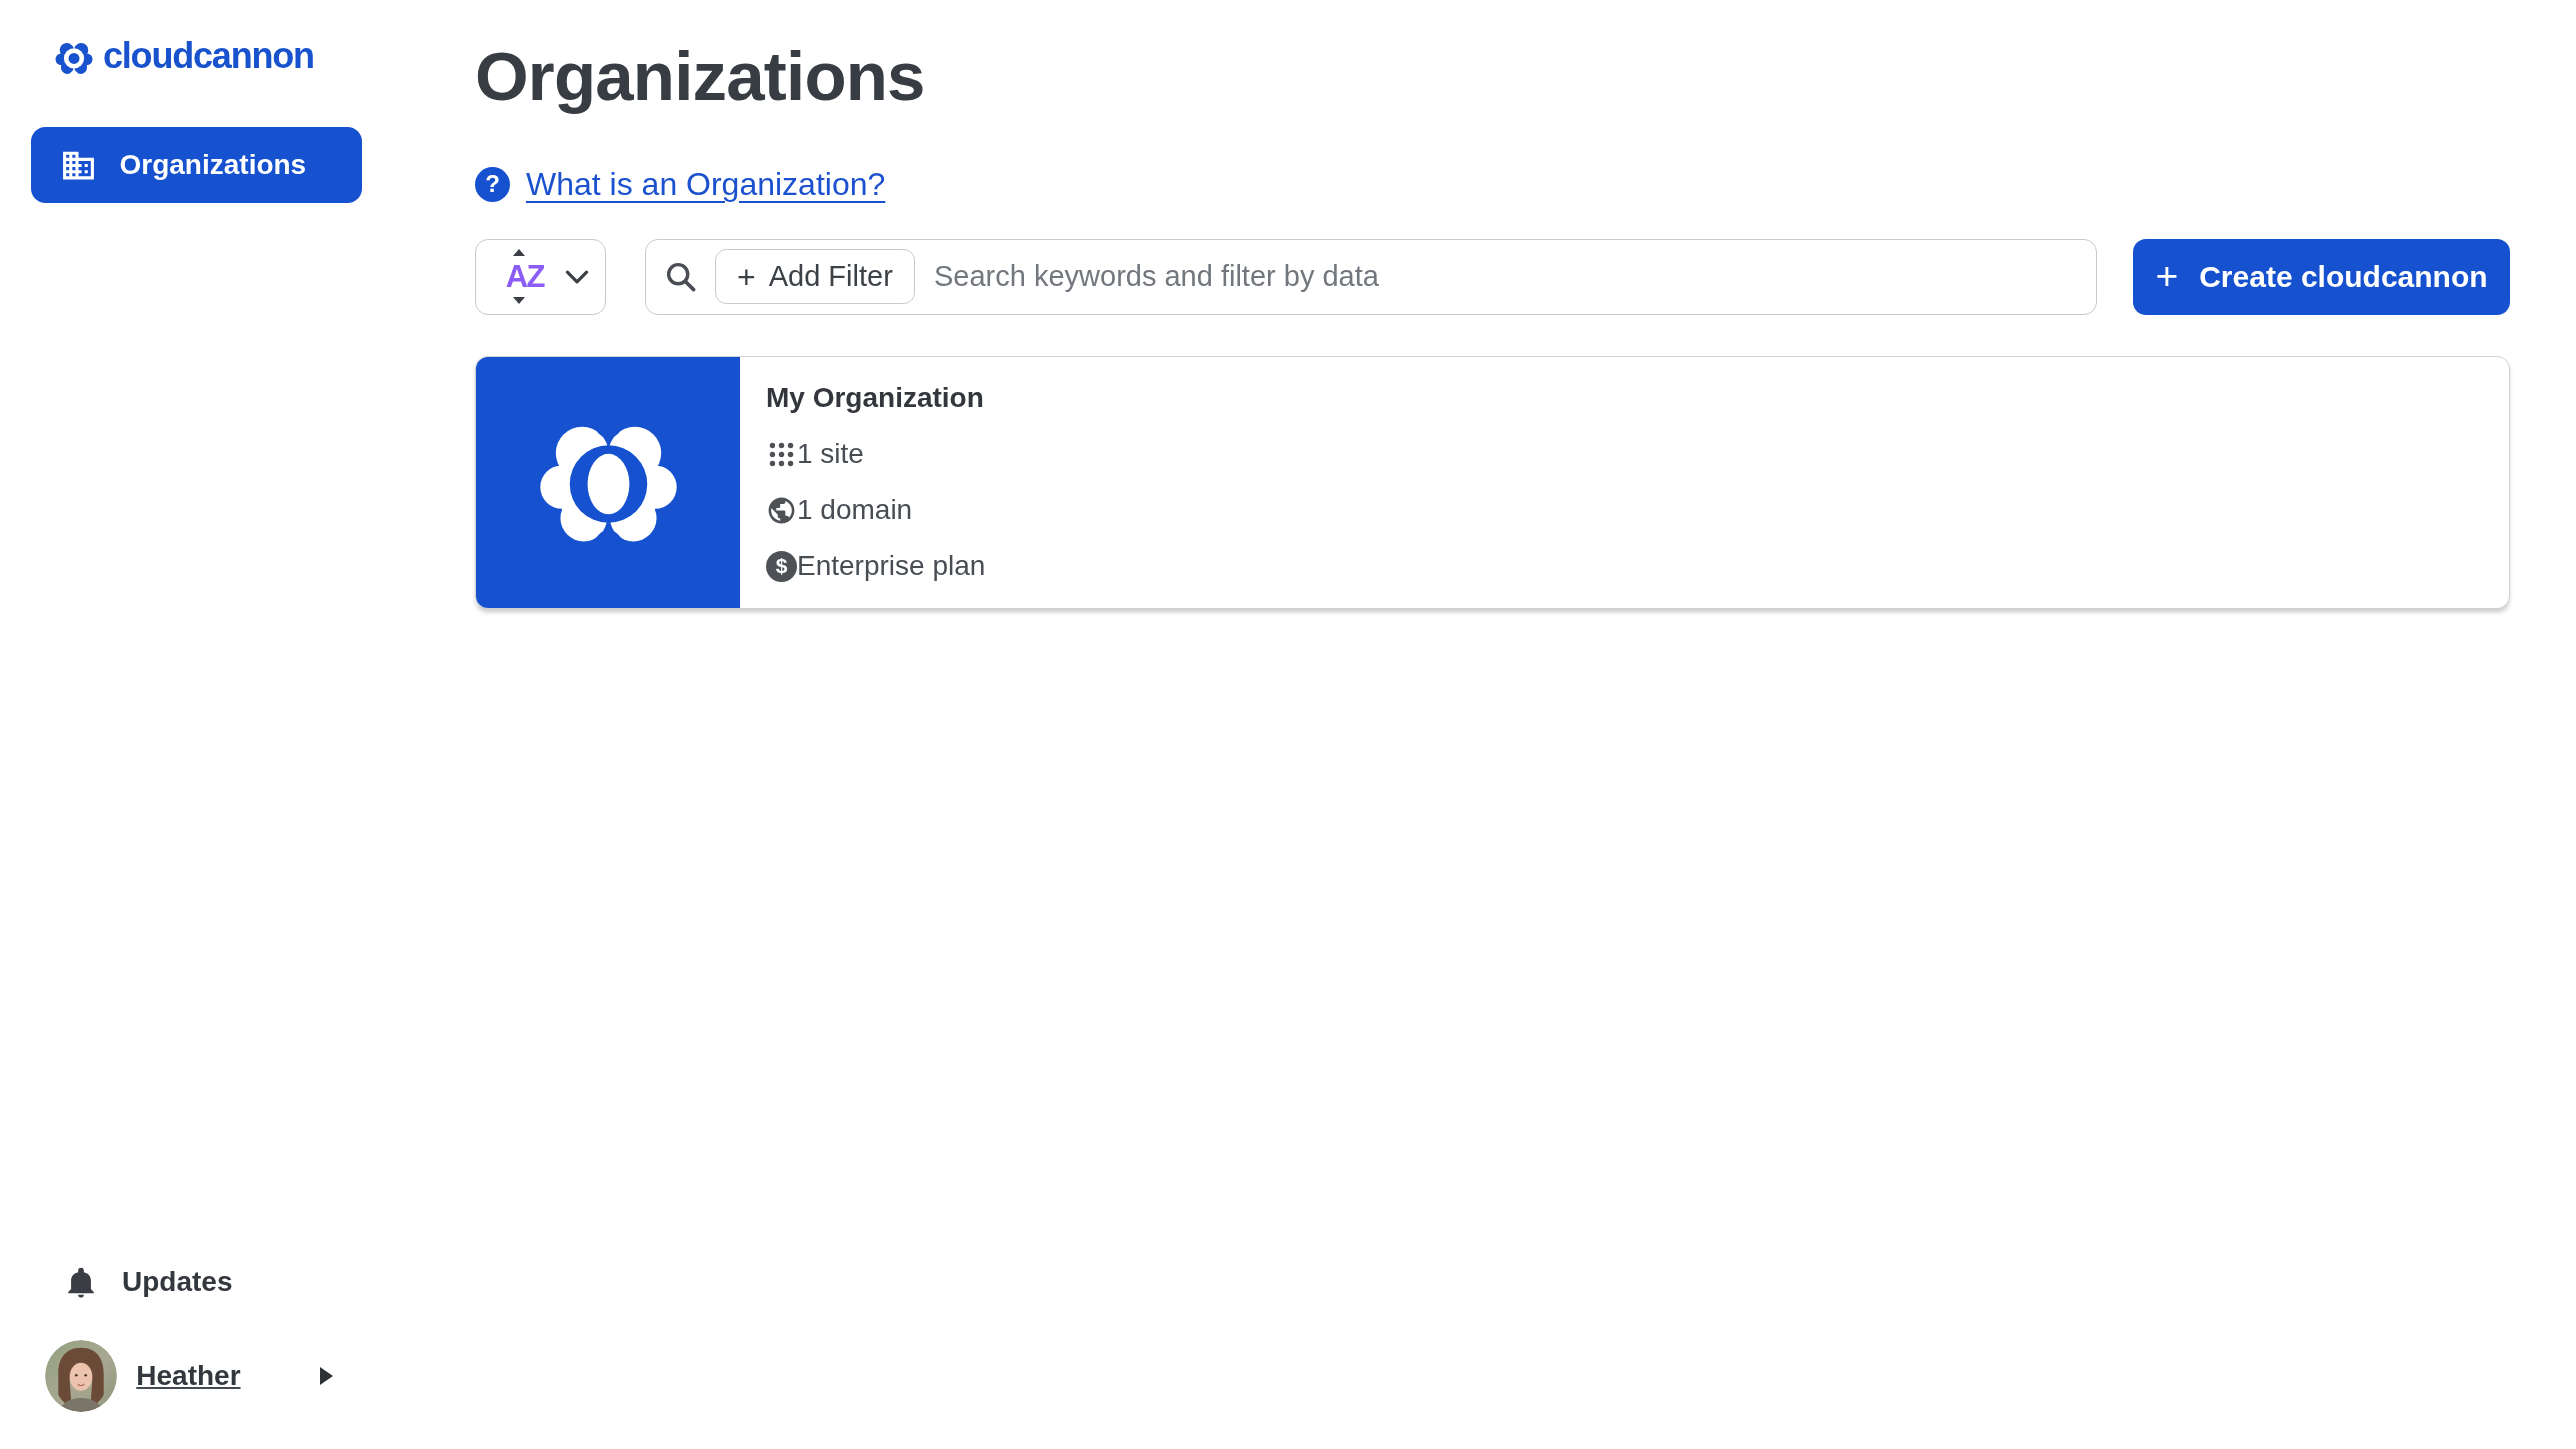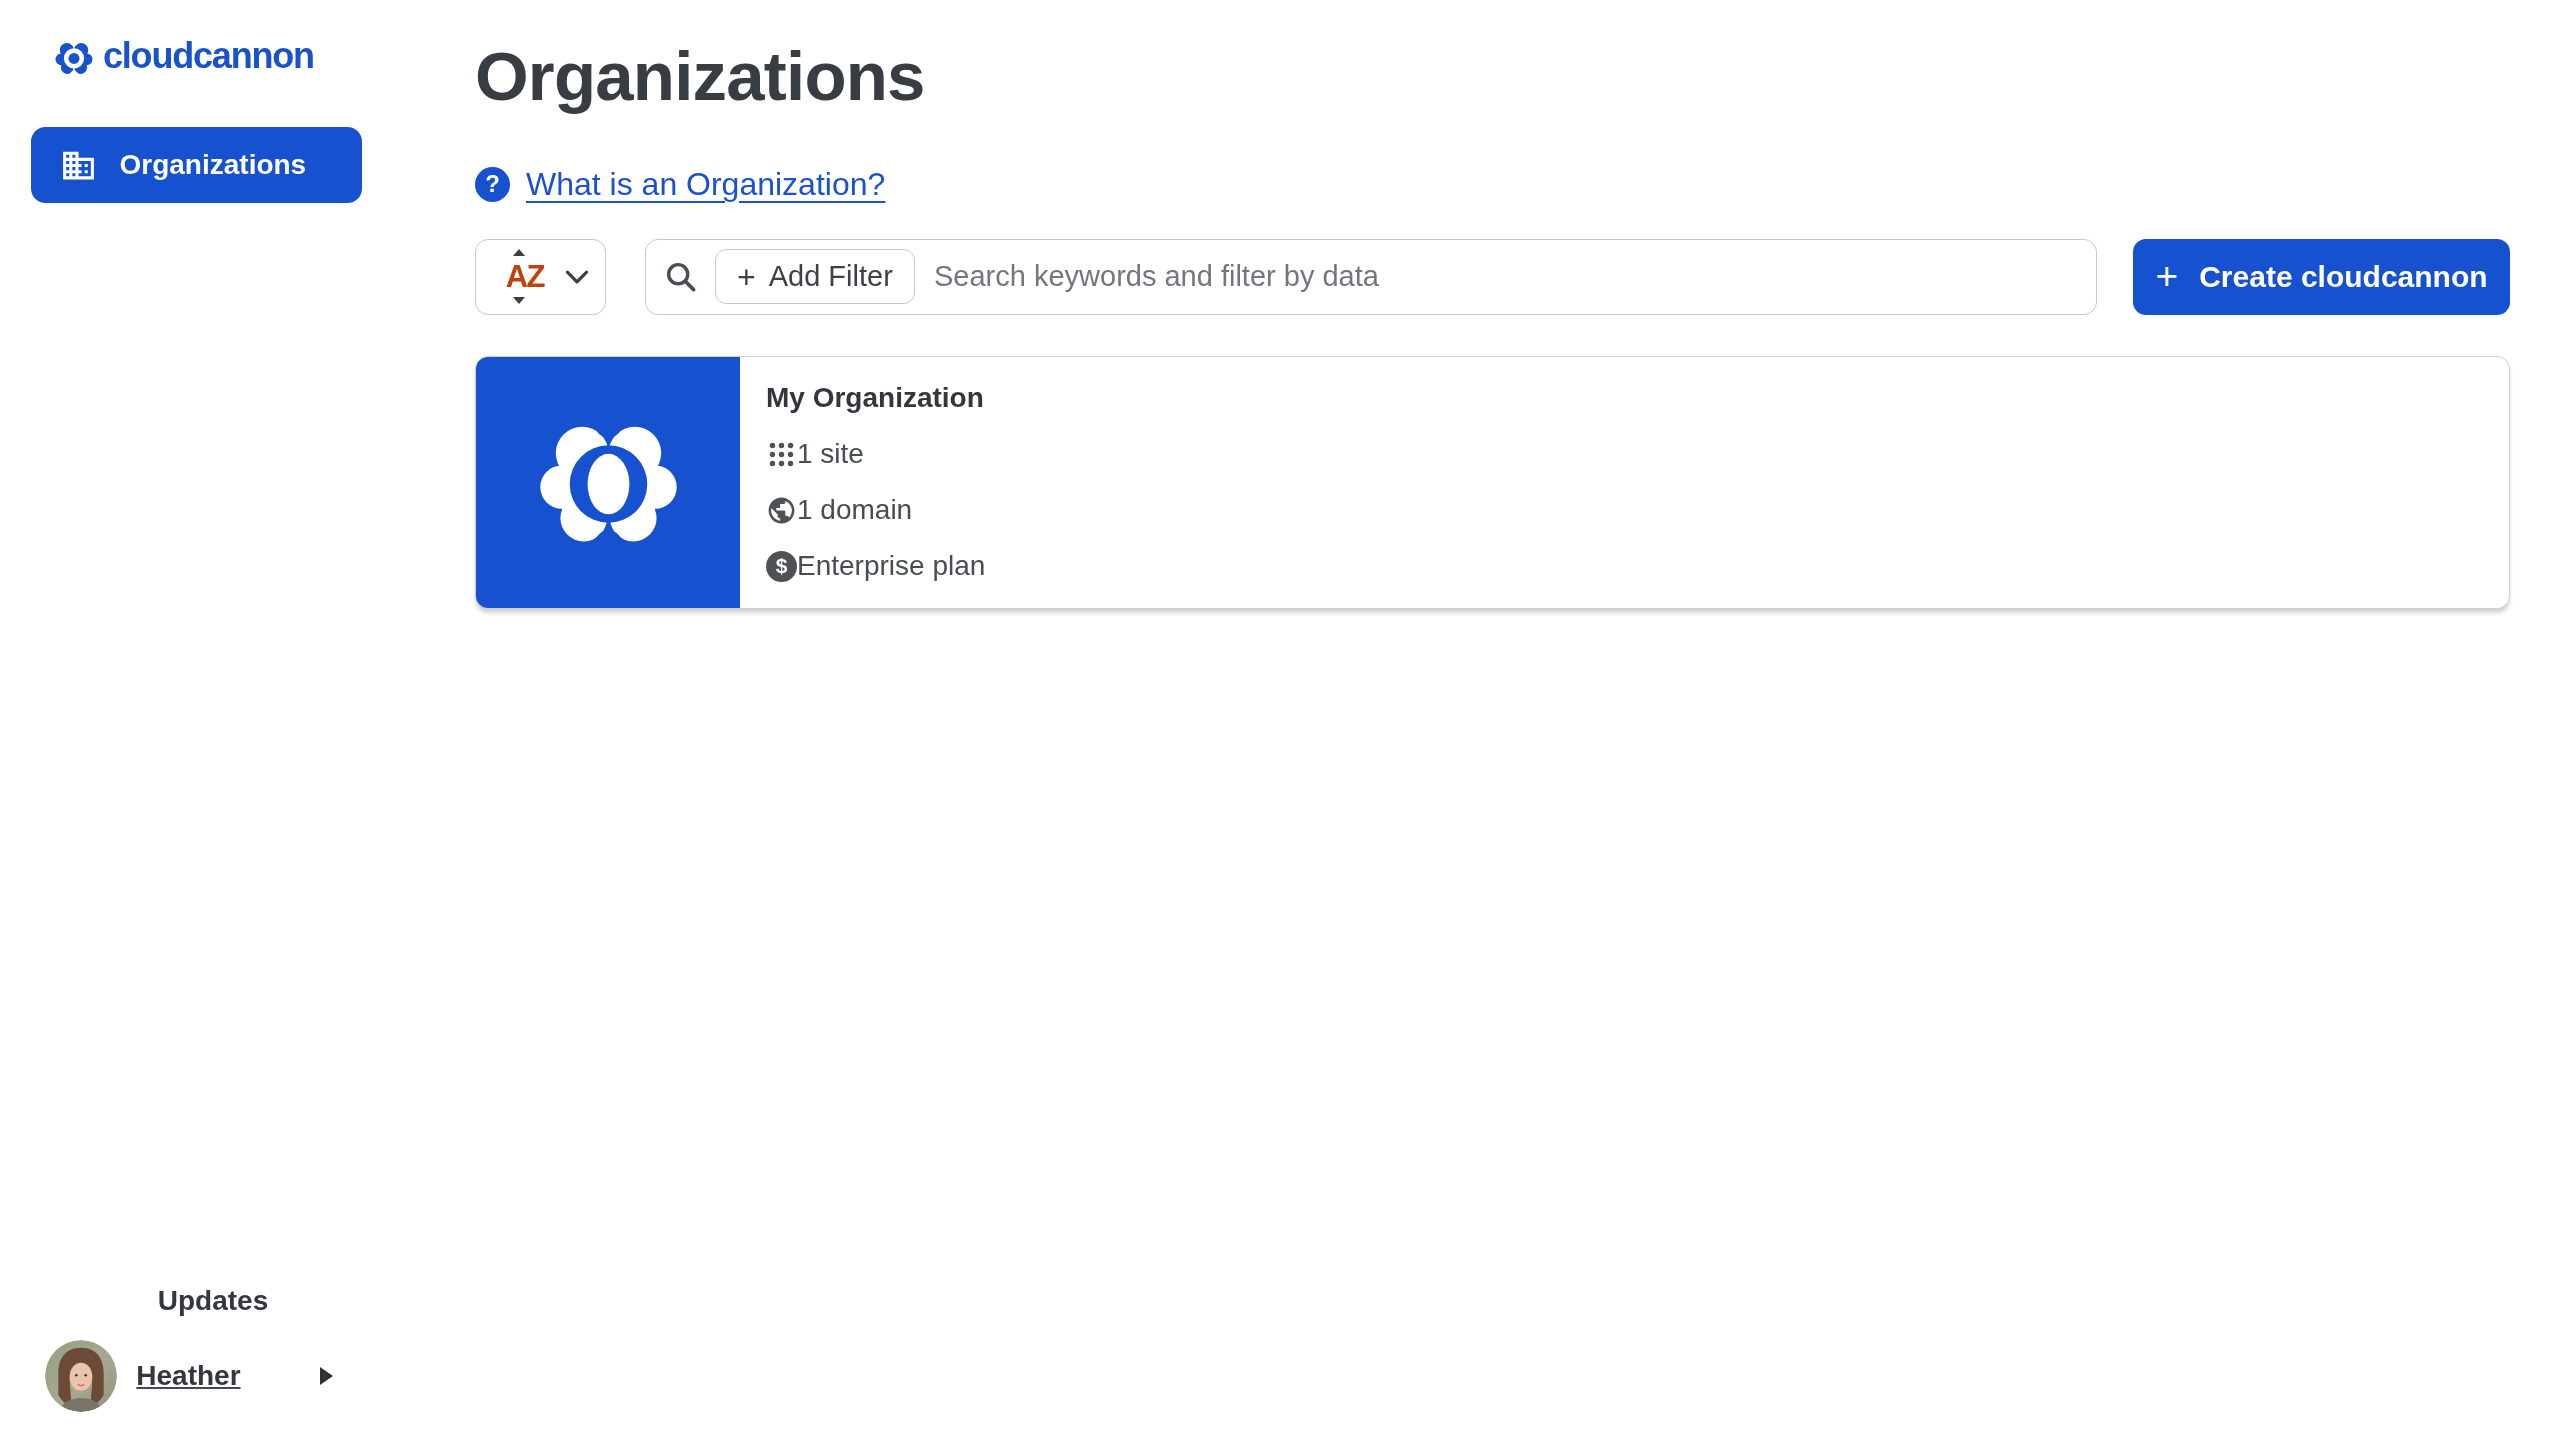--- a/index.html
+++ b/index.html
@@ -37,21 +37,20 @@
   .nav-item + .nav-item { margin-top: 13px; height: 58px; }
   .nav-item.active { background: #1652cf; color: #ffffff; }
   .nav-icon { width: 37px; height: 37px; flex: none; display: block; }
 
   .sidebar-footer { margin-top: auto; padding: 0 31px 37px 0; }
   .updates-row {
     display: flex; align-items: center; gap: 24px;
     margin-left: 64px; height: 42px;
     font-size: 28px; font-weight: bold; color: #33383e;
     cursor: pointer;
-    flex-direction: column;
   }
   .bell-icon { width: 34px; height: 34px; display: block; }
   .user-row { display: flex; align-items: center; margin: 37px 0 0 45px; cursor: pointer; text-decoration: underline; }
   .avatar { width: 72px; height: 72px; border-radius: 50%; overflow: hidden; flex: none; display: block; }
   .user-name { margin-left: 19.3px; font-size: 28px; font-weight: bold; color: #33383e; }
   .caret-right {
     margin-left: auto; margin-right: 29px;
     width: 0; height: 0;
     border-left: 13.7px solid #2e3237;
     border-top: 9.7px solid transparent;
@@ -85,21 +84,21 @@
   }
 
   .toolbar { margin-top: 35px; display: flex; align-items: stretch; height: 76px; }
   .sort-box {
     width: 131px; flex: none;
     border: 1.6px solid #c8cacd; border-radius: 13px;
     display: flex; align-items: center; justify-content: center; gap: 19.3px;
     background: #fff; cursor: pointer;
   }
   .sort-glyph { position: relative; line-height: 1; padding: 9.7px 1.6px; }
-  .sort-letters { font-size: 31px; font-weight: bold; color: #c2410c; letter-spacing: -1.6px; margin-left: 12px; }
+  .sort-letters { font-size: 31px; font-weight: bold; color: #8b5cf6; letter-spacing: -1.6px; margin-left: 12px; }
   .sort-up, .sort-down {
     position: absolute; left: 50%; transform: translateX(-50%);
     width: 0; height: 0;
     border-left: 6.4px solid transparent; border-right: 6.4px solid transparent;
   }
   .sort-up { top: -2.4px; border-bottom: 7.2px solid #3a3f45; }
   .sort-down { bottom: -2.4px; border-top: 7.2px solid #3a3f45; }
   .chevron-down { width: 24px; height: 16px; display: block; }
 
   .search-box {

